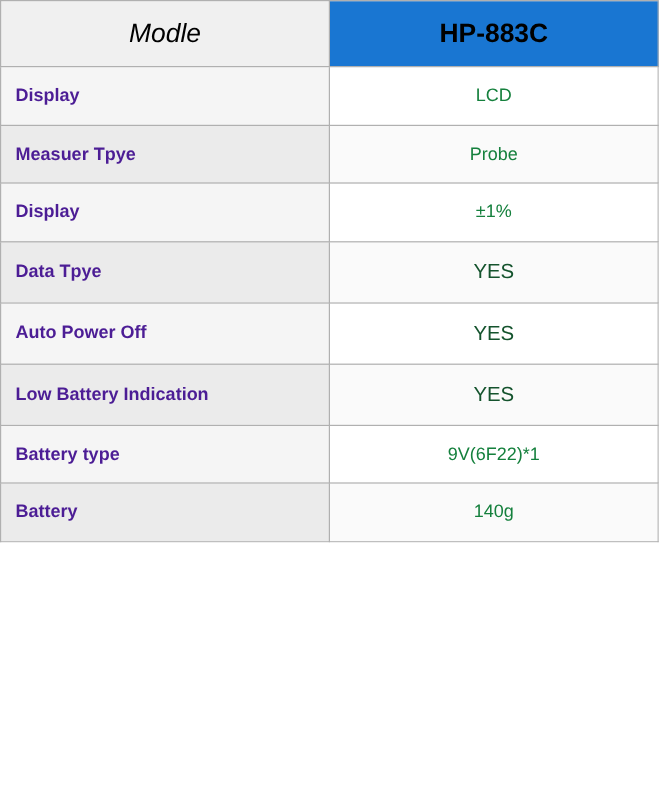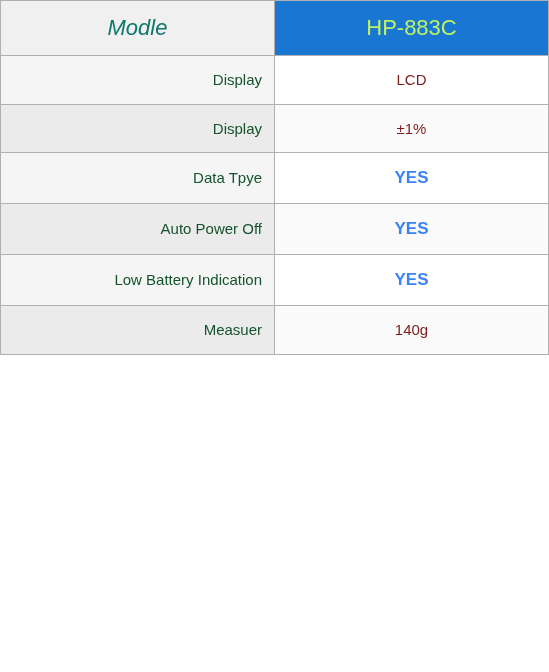--- a/index.html
+++ b/index.html
@@ -29,56 +29,56 @@
     }
 
     thead tr th {
       padding: 14px 10px;
       font-size: 22px;
       border: 1px solid #b0b0b0;
     }
 
     thead tr th.model-header {
       background-color: #f0f0f0;
-      color: #0f766e;
+      color: #000000;
       font-style: italic;
       font-weight: normal;
       width: 50%;
     }
 
     thead tr th.value-header {
       background-color: #1976d2;
-      color: #bef264;
-      font-weight: normal;
+      color: #000000;
+      font-weight: bold;
       width: 50%;
     }
 
     tbody tr td {
       padding: 14px 12px;
       border: 1px solid #b0b0b0;
       font-size: 15px;
       line-height: 1.3;
     }
 
     tbody tr td.label-cell {
       background-color: #f5f5f5;
-      font-weight: normal;
-      color: #14532d;
-      text-align: right;
+      font-weight: bold;
+      color: #4c1d95;
+      text-align: left;
     }
 
     tbody tr td.value-cell {
       background-color: #ffffff;
-      color: #7f1d1d;
+      color: #15803d;
       text-align: center;
     }
 
     tbody tr td.value-cell.yes {
-      color: #3b82f6;
-      font-weight: bold;
+      color: #14532d;
+      font-weight: normal;
       font-size: 17px;
     }
 
     tbody tr:nth-child(even) td.label-cell {
       background-color: #ebebeb;
     }
 
     tbody tr:nth-child(even) td.value-cell {
       background-color: #fafafa;
     }
@@ -93,34 +93,42 @@
         <th class="model-header">Modle</th>
         <th class="value-header">HP-883C</th>
       </tr>
     </thead>
     <tbody id="table-body">
     <tr>
           <td class="label-cell">Display</td>
           <td class="value-cell">LCD</td>
         </tr>
         <tr>
+          <td class="label-cell">Measuer Tpye</td>
+          <td class="value-cell">Probe</td>
+        </tr>
+        <tr>
           <td class="label-cell">Display</td>
           <td class="value-cell">±1%</td>
         </tr>
         <tr>
           <td class="label-cell">Data Tpye</td>
           <td class="value-cell yes">YES</td>
         </tr>
         <tr>
           <td class="label-cell">Auto Power Off</td>
           <td class="value-cell yes">YES</td>
         </tr>
         <tr>
           <td class="label-cell">Low Battery Indication</td>
           <td class="value-cell yes">YES</td>
         </tr>
         <tr>
-          <td class="label-cell">Measuer</td>
+          <td class="label-cell">Battery type</td>
+          <td class="value-cell">9V(6F22)*1</td>
+        </tr>
+        <tr>
+          <td class="label-cell">Battery</td>
           <td class="value-cell">140g</td>
         </tr>
       </tbody>
   </table>
 </div>
 
 </body></html>

